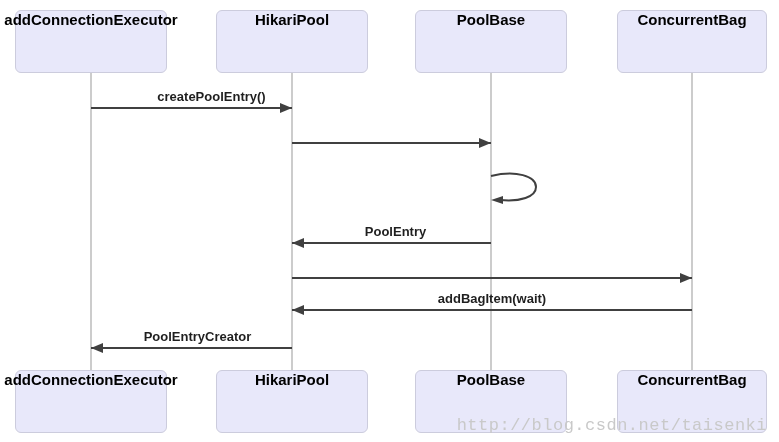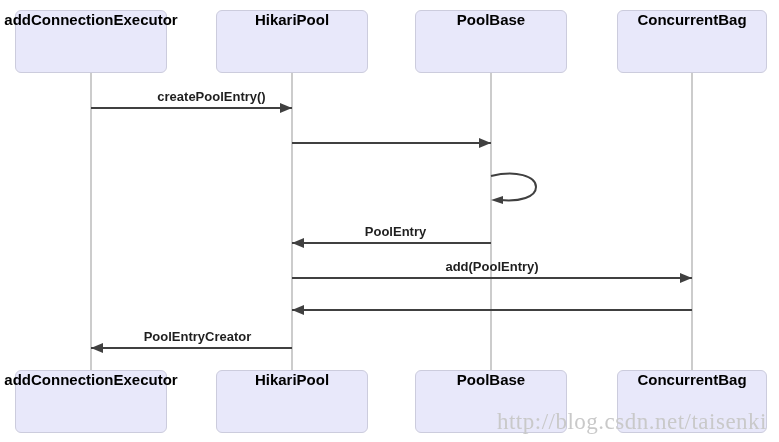--- a/index.html
+++ b/index.html
@@ -51,22 +51,22 @@
     font-weight: bold;
     font-size: 13px;
     color: var(--message-text, #1f1f1f);
     white-space: nowrap;
   }
   .self-loop { position: absolute; overflow: visible; }
   #watermark {
     position: absolute;
     right: 12px;
     bottom: 7px;
-    font-family: Liberation Serif, serif;
-    font-size: 23px;
+    font-family: Liberation Mono, monospace;
+    font-size: 17px;
     letter-spacing: 0.5px;
     color: var(--watermark, #cccccc);
     z-index: 5;
     white-space: nowrap;
   }
 </style>
 </head>
 <body>
 
 <div id="diagram" style="--box-fill: #e8e8fa; --box-border: #ccccdd; --lifeline: #cccccc; --arrow: #404040; --participant-text: #000000; --message-text: #1f1f1f; --watermark: #c9c9c9;">
@@ -104,21 +104,21 @@
     <div class="ah ah-right" style="left: 280px; top: 103px;"></div>
     <div class="msg-line" style="left: 292px; top: 142px; width: 199px;"></div>
     <div class="ah ah-right" style="left: 479px; top: 138px;"></div>
     <svg class="self-loop" width="70" height="42" style="left: 478px; top: 168px;">
       <path d="M 13,8 C 38,2 58,8 58,19 C 58,29 42,34 22,32" fill="none" stroke="#404040" stroke-width="2"></path>
       <polygon points="25,28 25,36 13,32" fill="#404040"></polygon>
     </svg>
     <div class="msg-label" style="top: 224px; left: 391.5px; padding-left: 8px;">PoolEntry</div>
     <div class="msg-line" style="left: 292px; top: 242px; width: 199px;"></div>
     <div class="ah ah-left" style="left: 292px; top: 238px;"></div>
-    <div class="msg-label" style="top: 259px; left: 492px;">add(PoolEntry)</div>
     <div class="msg-line" style="left: 292px; top: 277px; width: 400px;"></div>
     <div class="ah ah-right" style="left: 680px; top: 273px;"></div>
+    <div class="msg-label" style="top: 291px; left: 492px;">addBagItem(wait)</div>
     <div class="msg-line" style="left: 292px; top: 309px; width: 400px;"></div>
     <div class="ah ah-left" style="left: 292px; top: 305px;"></div>
     <div class="msg-label" style="top: 329px; left: 191.5px; padding-left: 12px;">PoolEntryCreator</div>
     <div class="msg-line" style="left: 91px; top: 347px; width: 201px;"></div>
     <div class="ah ah-left" style="left: 91px; top: 343px;"></div>
   </div>
 
 </body></html>

